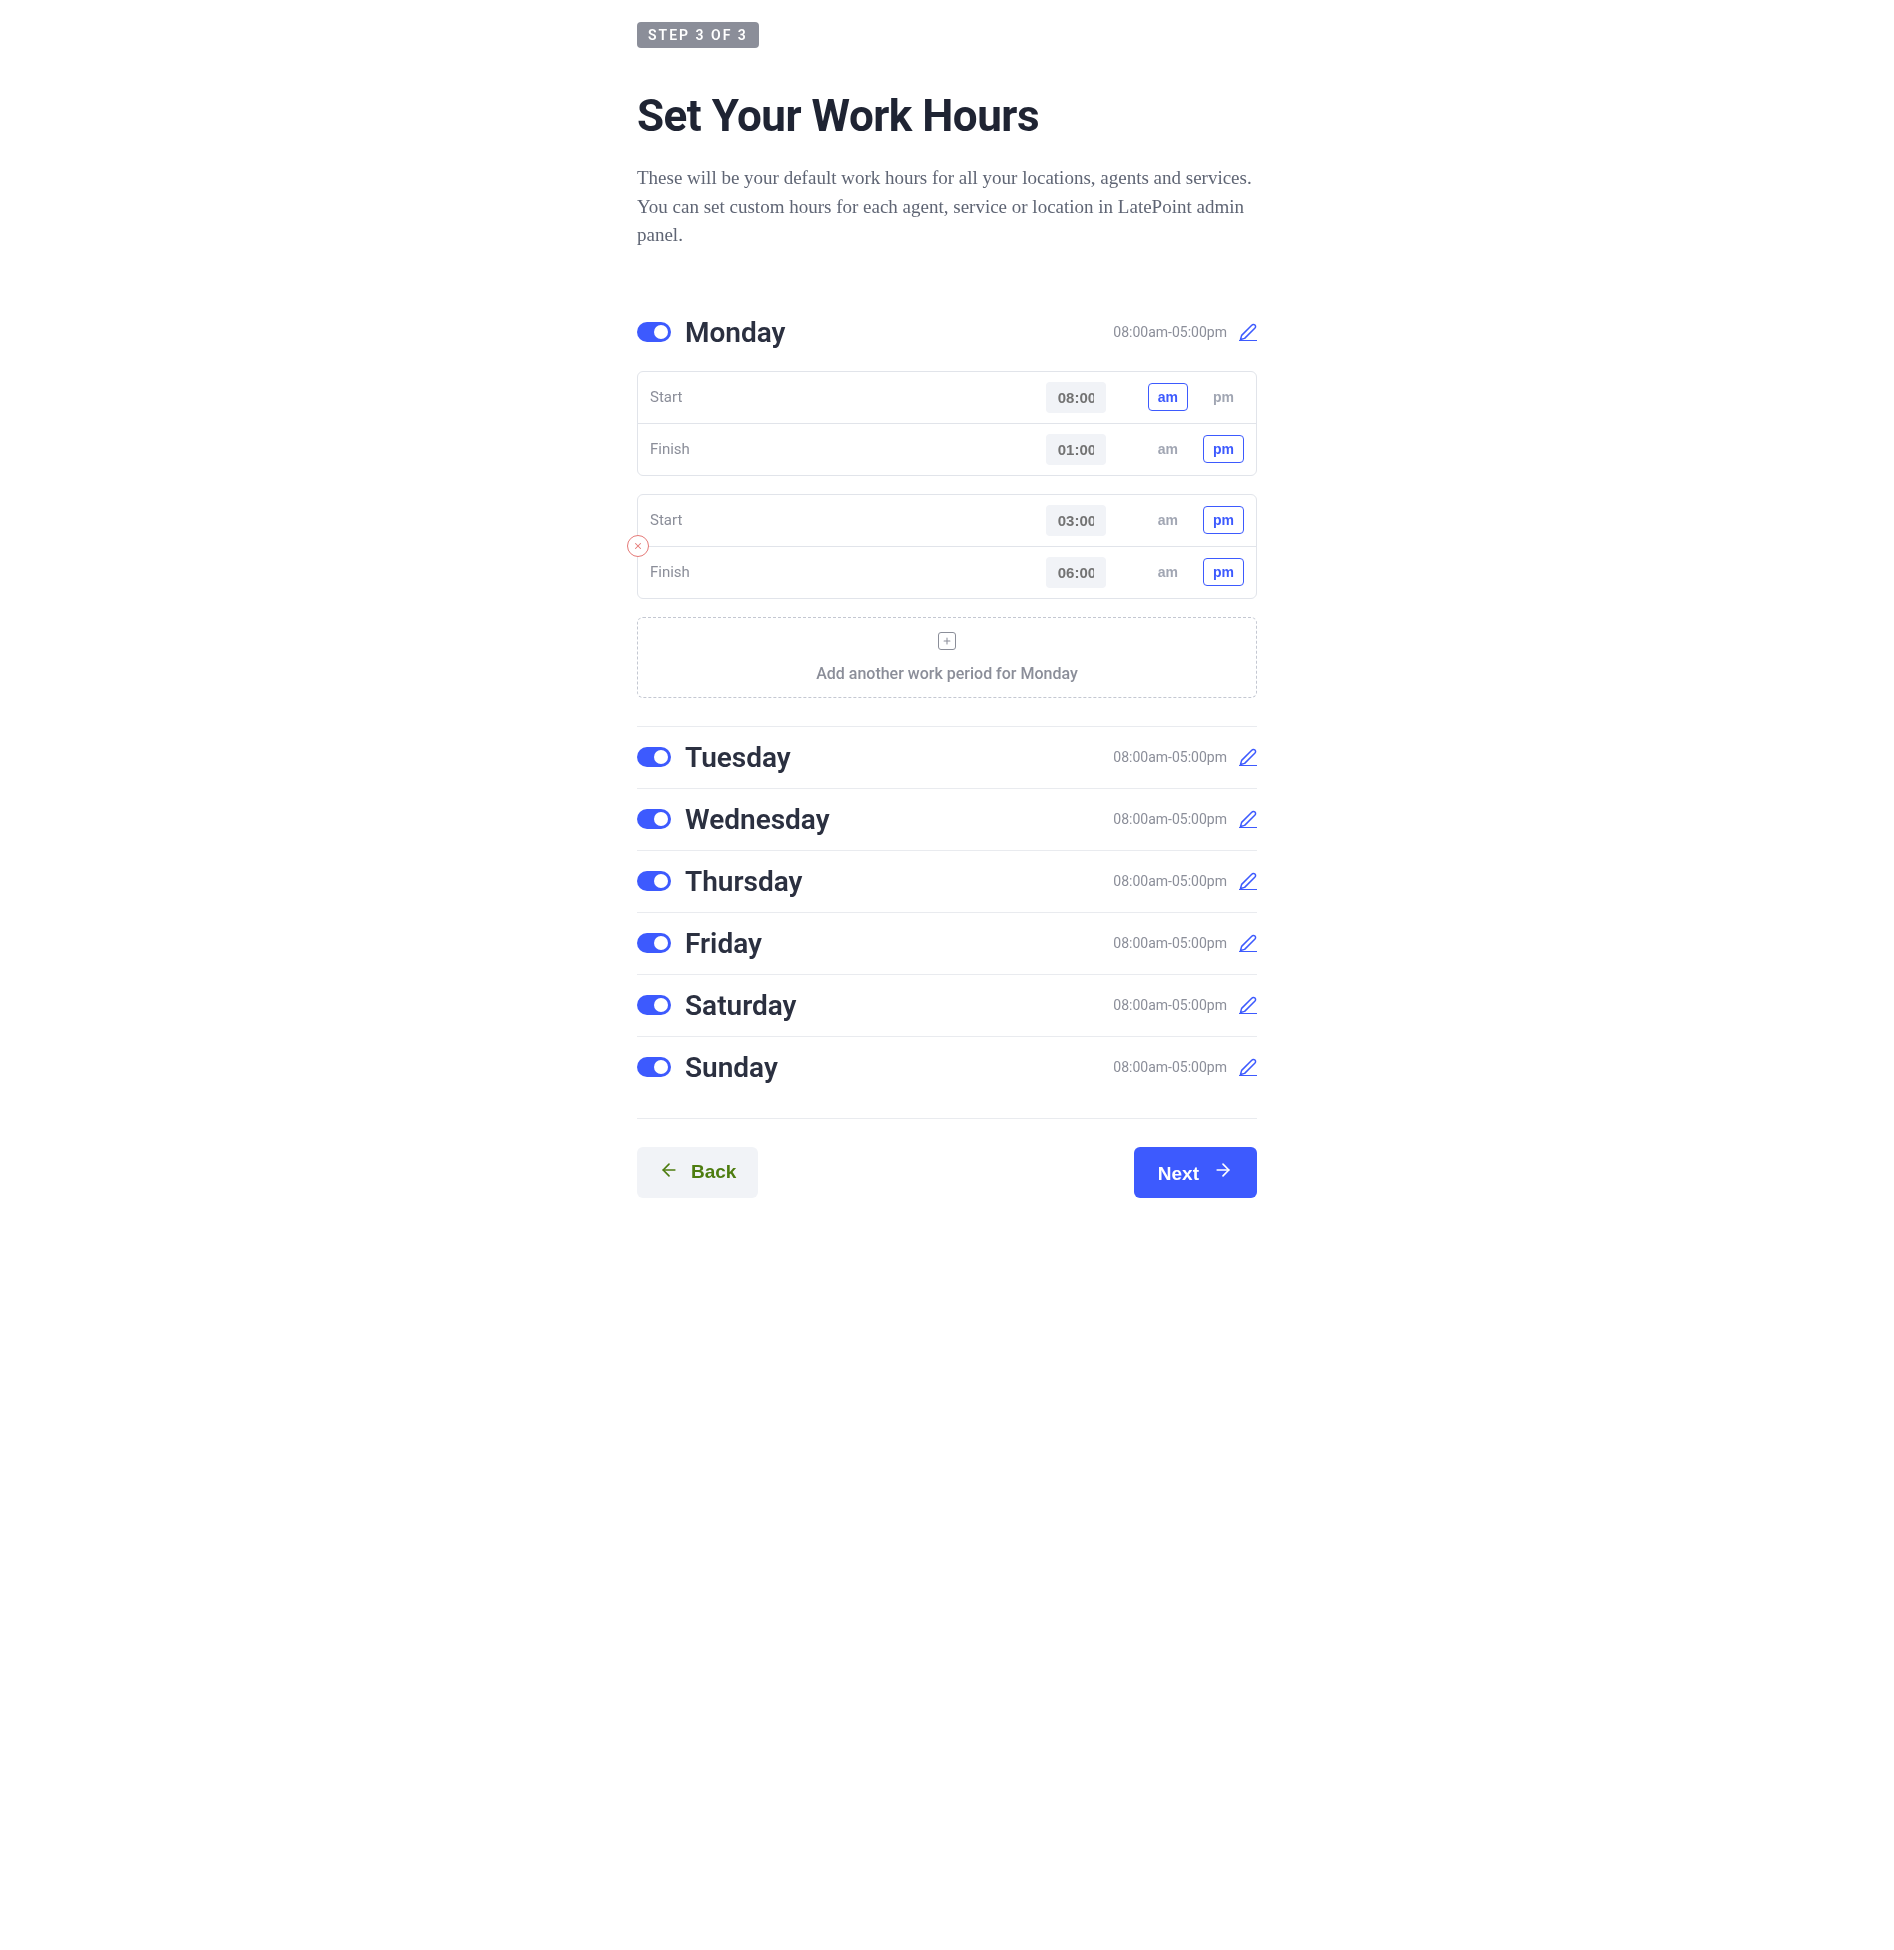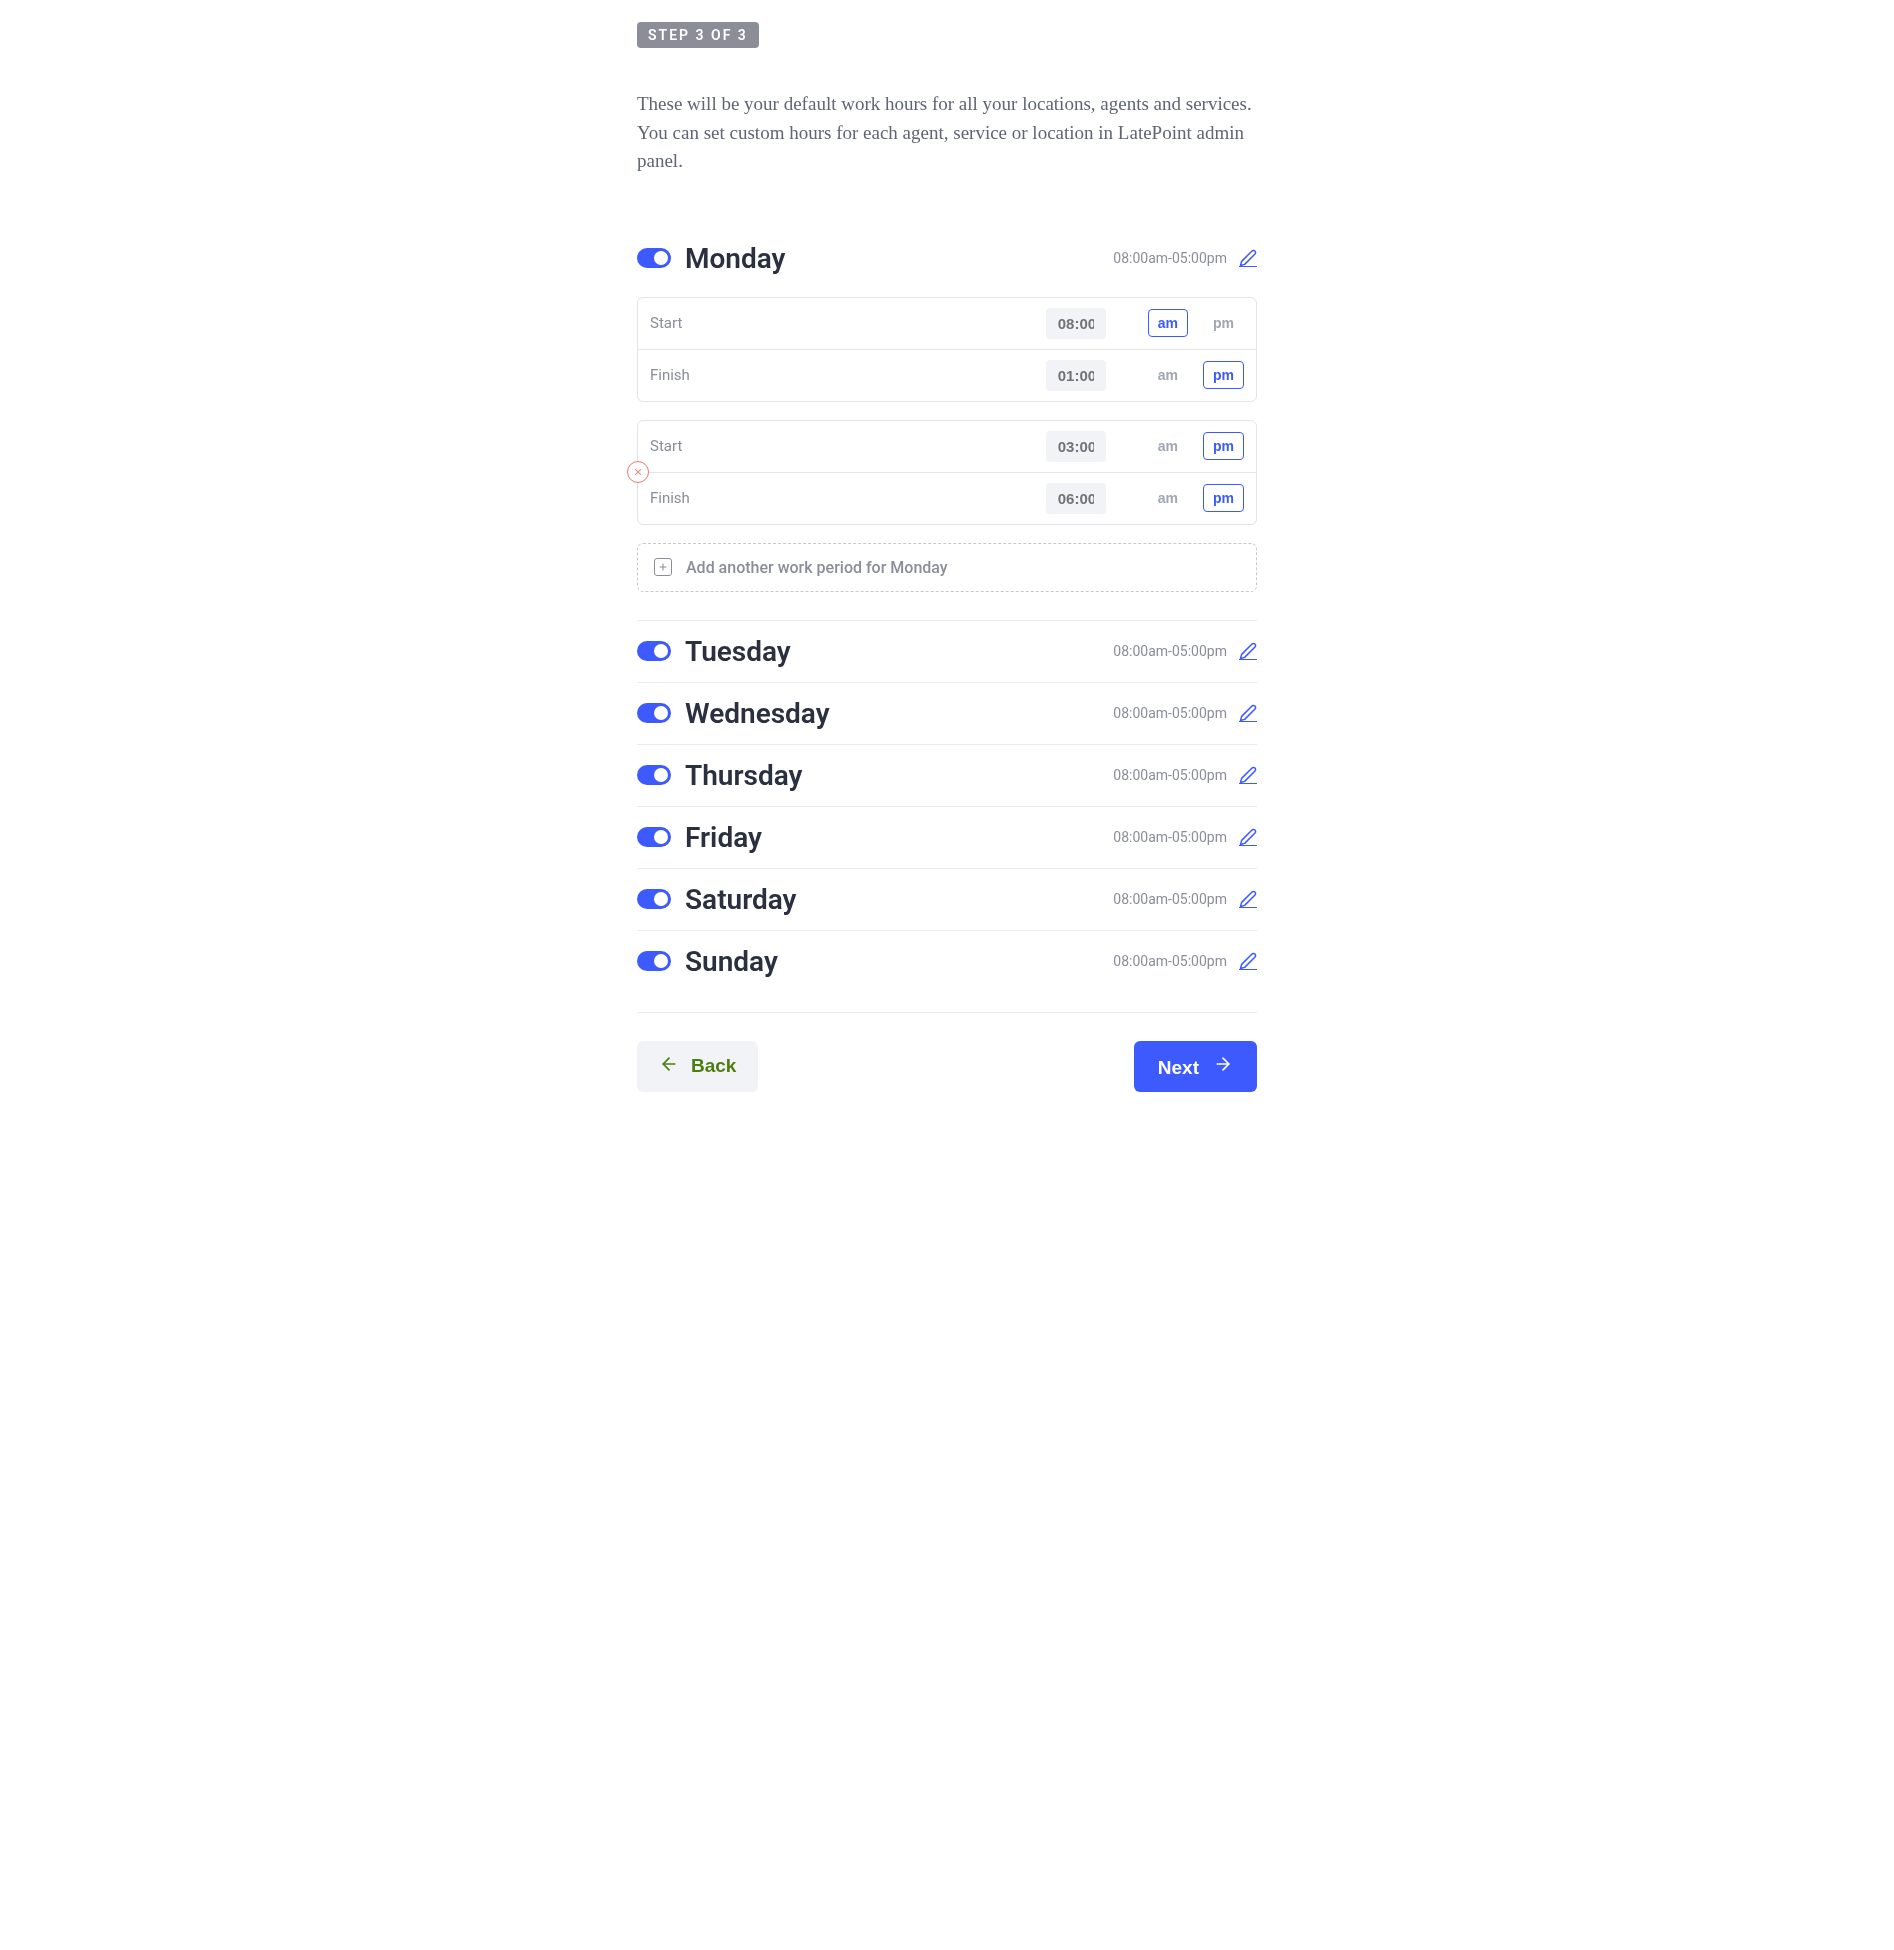--- a/index.html
+++ b/index.html
@@ -165,20 +165,21 @@
     .add-period {
       border: 1.5px dashed #c4c8d2;
       border-radius: 6px;
       padding: 14px 16px;
       display: flex;
       align-items: center;
       gap: 14px;
       cursor: pointer;
       margin-top: 18px;
       margin-bottom: 28px;
+      flex-direction: column;
     }
     .add-period-icon {
       width: 18px;
       height: 18px;
       border: 1.5px solid #8b8e99;
       border-radius: 3px;
       display: flex;
       align-items: center;
       justify-content: center;
       color: #8b8e99;
@@ -233,20 +234,21 @@
       border-bottom: none;
     }
   </style>
 </head>
 <body>
 
 <div class="container">
 
   <div class="step-badge">STEP 3 OF 3</div>
 
+  <h1 class="page-title">Set Your Work Hours</h1>
 
   <p class="page-desc">These will be your default work hours for all your locations, agents and services. You can set custom hours for each agent, service or location in LatePoint admin panel.</p>
 
   
   <div class="day-row" style="border-bottom:none;padding-bottom:0;">
     <div class="toggle"></div>
     <div class="day-name">Monday</div>
     <div class="day-hours">08:00am-05:00pm</div>
     <span class="edit-icon">
       <svg viewBox="0 0 24 24" fill="none" stroke="currentColor" stroke-width="2" stroke-linecap="round" stroke-linejoin="round">

